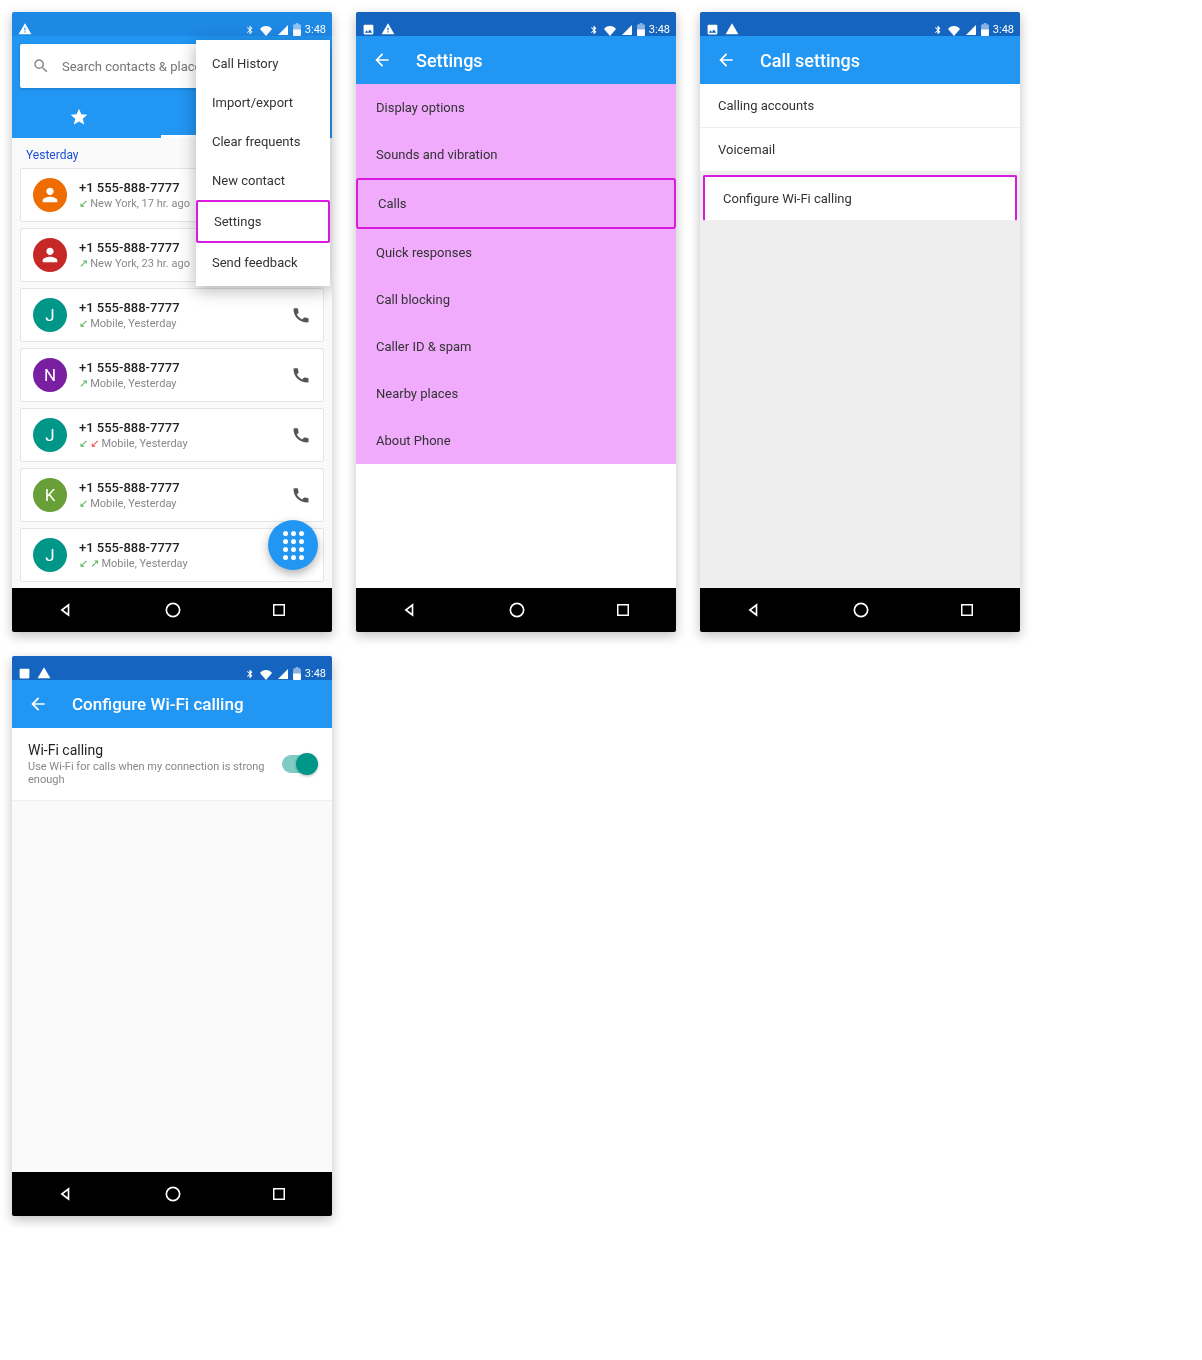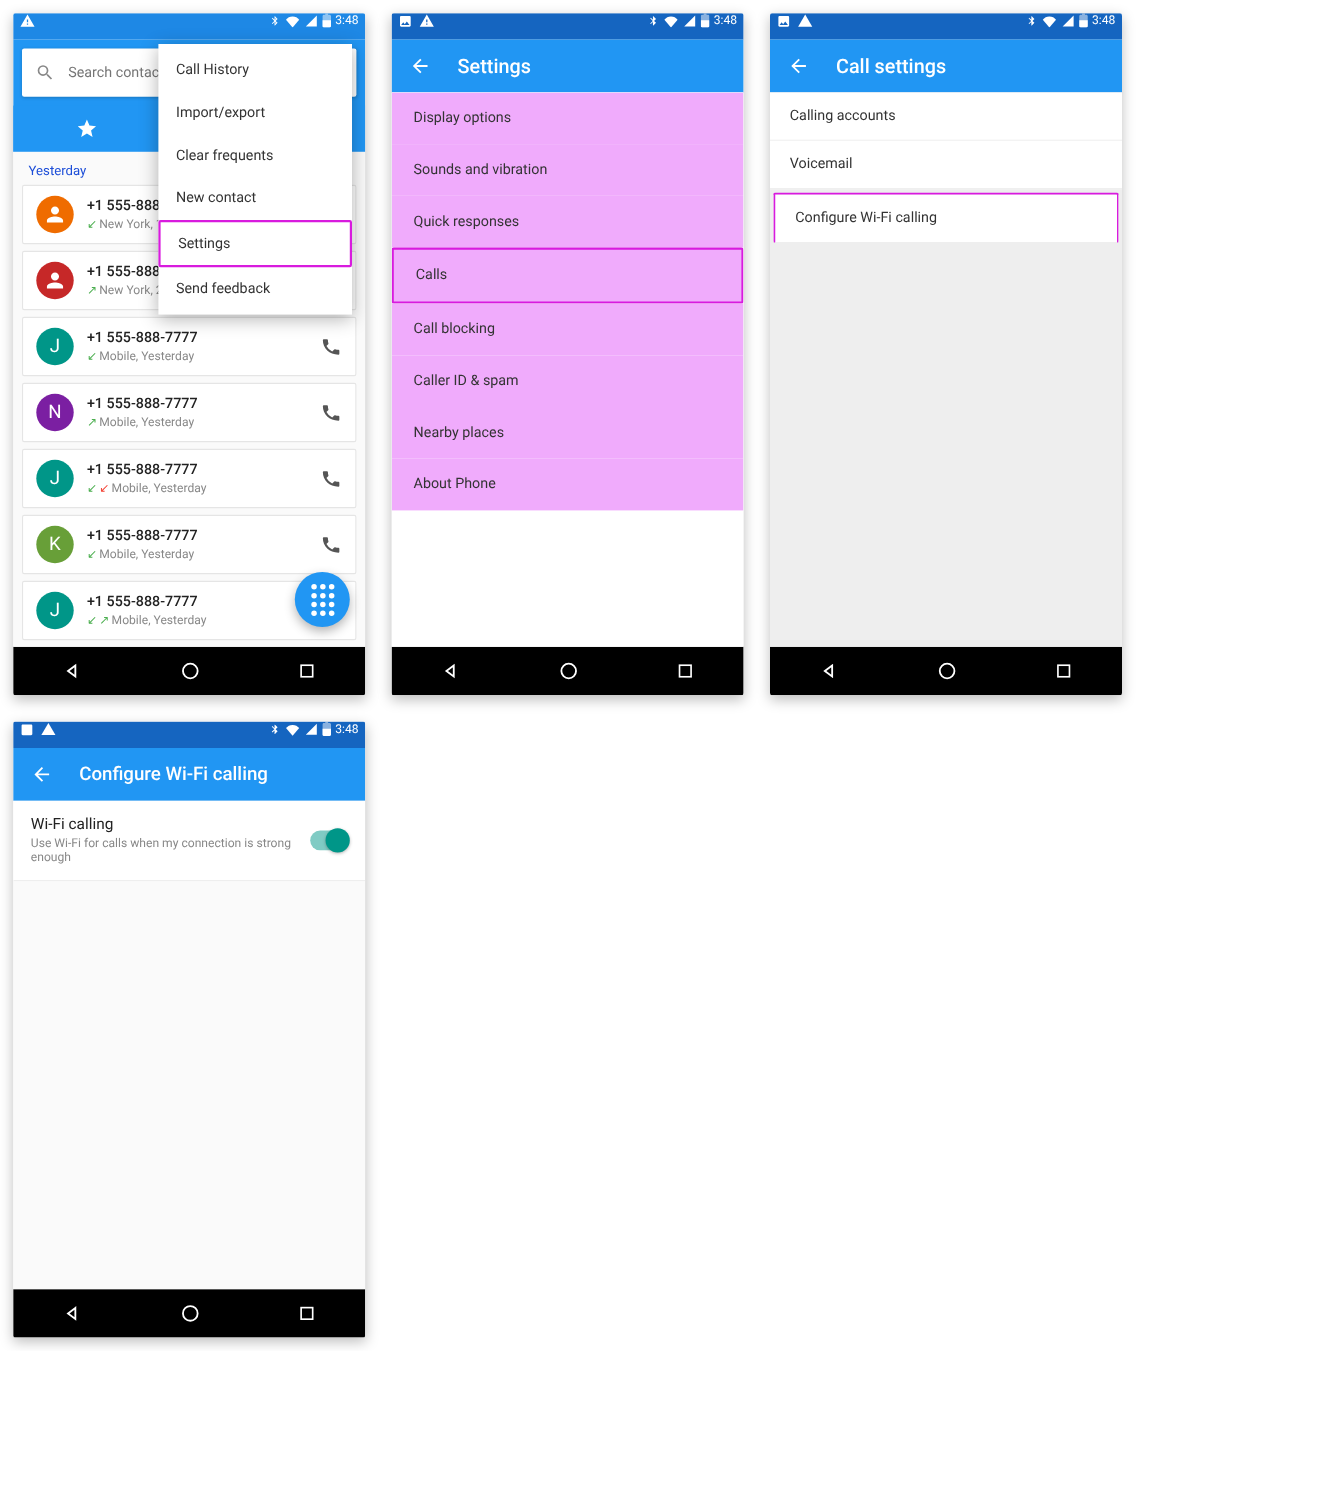--- a/index.html
+++ b/index.html
@@ -1,19 +1,19 @@
 <!DOCTYPE html>
 <html><head>
 <meta charset="utf-8">
 <style>
   *{box-sizing:border-box;margin:0;padding:0;font-family:Roboto,Arial,sans-serif;-webkit-font-smoothing:antialiased}
   body{background:#fff;padding:12px}
   .stage{display:flex;flex-wrap:wrap;gap:24px}
   .phone{width:320px;background:#fafafa;border-radius:2px;box-shadow:0 4px 12px rgba(0,0,0,.25);overflow:hidden;position:relative;display:flex;flex-direction:column}
-  .statusbar{height:24px;background:#1565C0;display:flex;align-items:flex-start;padding:0 6px;color:#fff;font-size:11px}
+  .statusbar{height:24px;background:#1565C0;display:flex;align-items:flex-end;padding:0 6px;color:#fff;font-size:11px}
   .statusbar-blue-light{background:#1E88E5}
   .sb-left{display:flex;gap:6px;align-items:center}
   .sb-right{margin-left:auto;display:flex;gap:4px;align-items:center}
   .sb-right span{font-size:11px}
   .appbar{background:#2196F3;color:#fff;height:48px;display:flex;align-items:center;padding:0 16px;gap:24px}
   .appbar .title{font-size:18px;font-weight:500}
   .searchbar{margin:8px;background:#fff;height:44px;border-radius:2px;box-shadow:0 1px 3px rgba(0,0,0,.2);display:flex;align-items:center;padding:0 12px;gap:12px}
   .searchbar input{border:0;outline:0;font-size:13px;color:#777;flex:1}
   .tabbar{background:#2196F3;height:42px;display:flex;color:#fff}
   .tab{flex:1;display:flex;align-items:center;justify-content:center;position:relative}
@@ -23,21 +23,21 @@
   .card{background:#fff;border:1px solid #e5e5e5;border-radius:2px;margin:0 8px 6px;display:flex;align-items:center;padding:8px 12px;gap:12px;min-height:54px}
   .avatar{width:34px;height:34px;border-radius:50%;display:flex;align-items:center;justify-content:center;color:#fff;font-size:17px;flex-shrink:0}
   .call-info{flex:1;min-width:0}
   .call-number{font-size:13px;color:#222;font-weight:500}
   .call-meta{font-size:11px;color:#888;display:flex;align-items:center;gap:2px;margin-top:2px}
   .arrow{font-size:11px;line-height:1}
   .arrow.in{color:#4CAF50;transform:rotate(0)}
   .arrow.out{color:#4CAF50}
   .arrow.miss{color:#F44336}
   .phone-icon{color:#555}
-  .popup-menu{position:absolute;top:28px;right:12px;width:176px;background:#fff;box-shadow:0 4px 16px rgba(0,0,0,.3);padding:4px 0;z-index:10}
+  .popup-menu{position:absolute;top:28px;right:2px;width:134px;background:#fff;box-shadow:0 4px 16px rgba(0,0,0,.3);padding:4px 0;z-index:10}
   .popup-item{padding:12px 16px;font-size:13px;color:#333;cursor:pointer}
   .highlight-box{border:2px solid #D81BDE;border-radius:2px}
   .fab{position:absolute;right:14px;bottom:62px;width:50px;height:50px;border-radius:50%;background:#2196F3;box-shadow:0 4px 10px rgba(0,0,0,.3);display:flex;align-items:center;justify-content:center;color:#fff}
   .navbar{height:44px;background:#000;display:flex;align-items:center;justify-content:space-around;color:#fff}
   .settings-list{background:#fff}
   .settings-item{padding:16px 20px;font-size:13px;color:#333;background:#f0abfc}
   .settings-item + .settings-item{}
   .callsettings-item{padding:14px 18px;font-size:13px;color:#333;background:#fff;border-bottom:1px solid #eee}
   .wifi-item{padding:14px 16px;display:flex;align-items:center;gap:12px;background:#fff;border-bottom:1px solid #eee}
   .wifi-text{flex:1}
@@ -276,22 +276,22 @@
   </div>
   <div class="appbar">
     <svg width="20" height="20" viewBox="0 0 24 24" fill="#fff">
           <path d="M20 11H7.83l5.59-5.59L12 4l-8 8 8 8 1.41-1.41L7.83 13H20v-2z"></path>
         </svg>
     <div class="title">Settings</div>
   </div>
   <div class="content settings-list" id="settings2" style="background:#fff">
         <div class="settings-item">Display options</div>
         <div class="settings-item">Sounds and vibration</div>
+        <div class="settings-item highlight-box">Calls</div>
         <div class="settings-item">Quick responses</div>
-        <div class="settings-item highlight-box">Calls</div>
         <div class="settings-item">Call blocking</div>
         <div class="settings-item">Caller ID &amp; spam</div>
         <div class="settings-item">Nearby places</div>
         <div class="settings-item">About Phone</div>
       </div>
   <div class="navbar">
     <svg width="20" height="20" viewBox="0 0 24 24" fill="none" stroke="#fff" stroke-width="2">
           <path d="M15 6l-8 6 8 6z"></path>
         </svg>
     <svg width="20" height="20" viewBox="0 0 24 24" fill="none" stroke="#fff" stroke-width="2">

